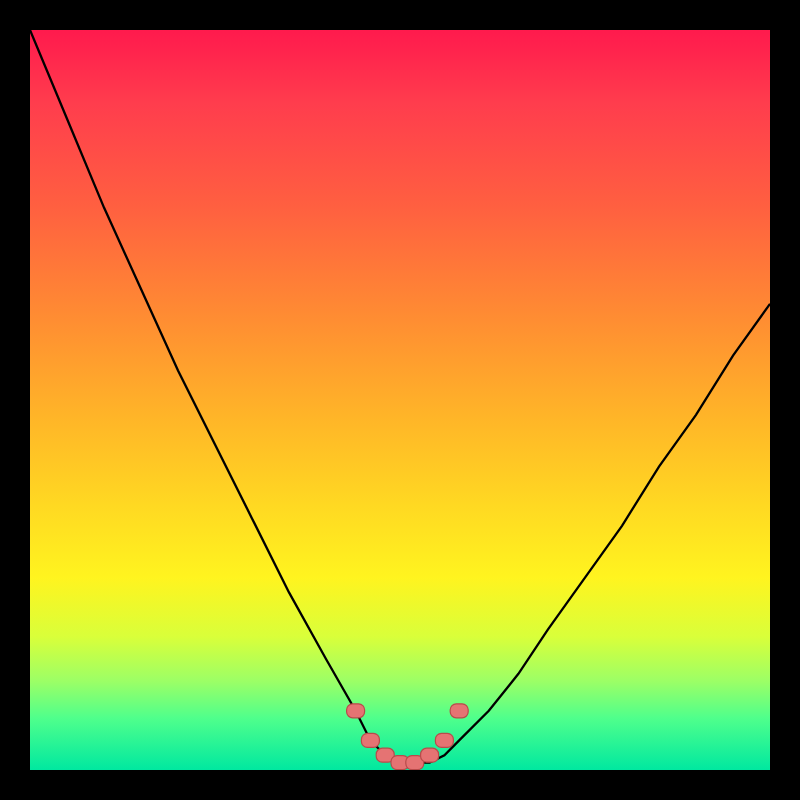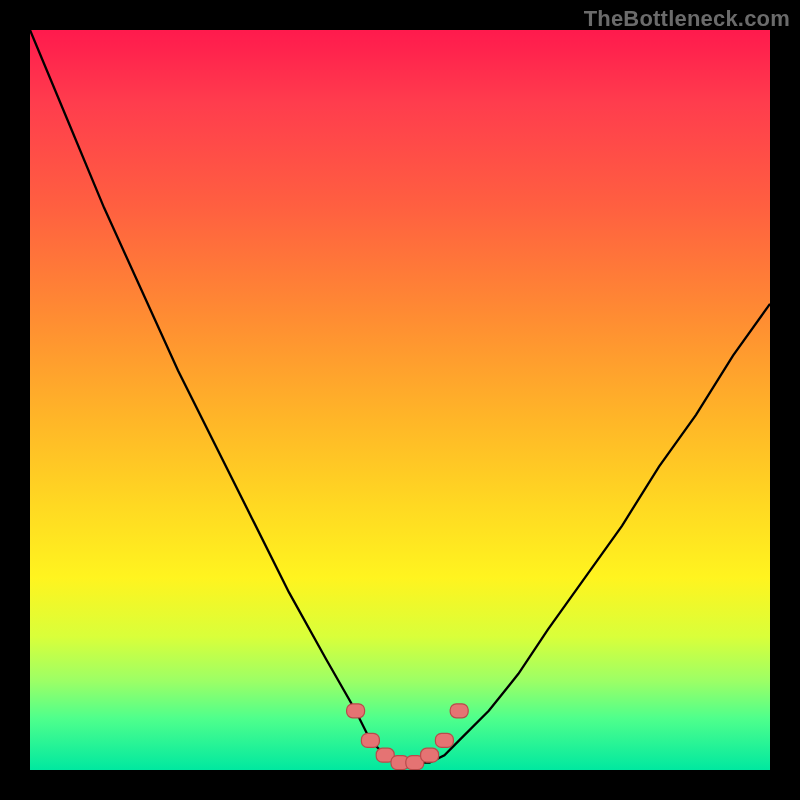--- a/index.html
+++ b/index.html
@@ -63,21 +63,20 @@
   .marker {
     fill: #e57373;
     stroke: #b84b4b;
     stroke-width: 1.2;
   }
 </style>
 </head>
 <body>
 
 <div class="frame">
-  <div class="watermark">TheBottleneck.com</div>
 
   <div class="plot">
     <svg class="overlay" viewBox="0 0 740 740">
       <path id="curve-path" class="curve" d="M0.0 0.0 L37.0 88.8 L74.0 177.6 L111.0 259.0 L148.0 340.4 L185.0 414.4 L222.0 488.4 L259.0 562.4 L296.0 629.0 L325.6 680.8 L340.4 710.4 L355.2 725.2 L370.0 732.6 L384.8 732.6 L399.6 732.6 L414.4 725.2 L429.2 710.4 L458.8 680.8 L488.4 643.8 L518.0 599.4 L555.0 547.6 L592.0 495.8 L629.0 436.6 L666.0 384.8 L703.0 325.6 L740.0 273.8"></path>
       <g id="markers-group">
           <rect x="316.6" y="673.8" width="18" height="14" rx="6" ry="6" class="marker"></rect>
           <rect x="331.4" y="703.4" width="18" height="14" rx="6" ry="6" class="marker"></rect>
           <rect x="346.2" y="718.2" width="18" height="14" rx="6" ry="6" class="marker"></rect>
           <rect x="361.0" y="725.6" width="18" height="14" rx="6" ry="6" class="marker"></rect>
           <rect x="375.8" y="725.6" width="18" height="14" rx="6" ry="6" class="marker"></rect>

